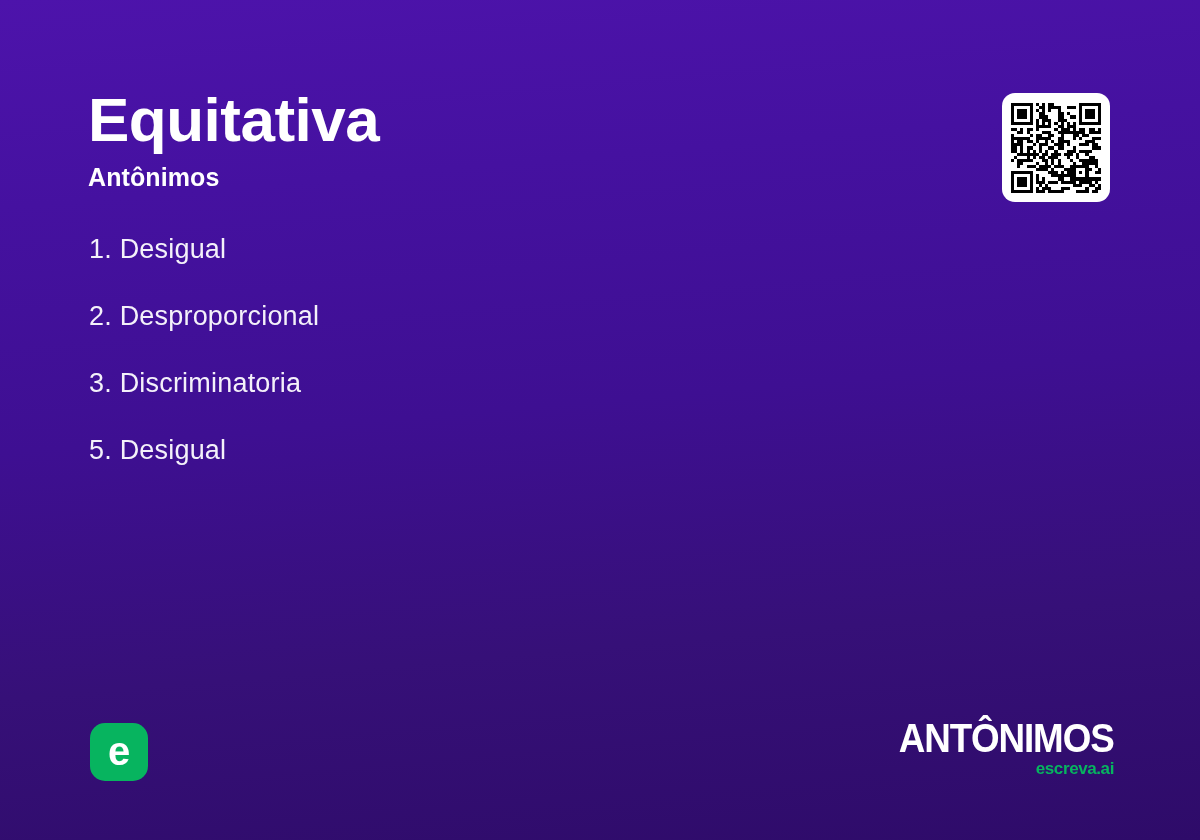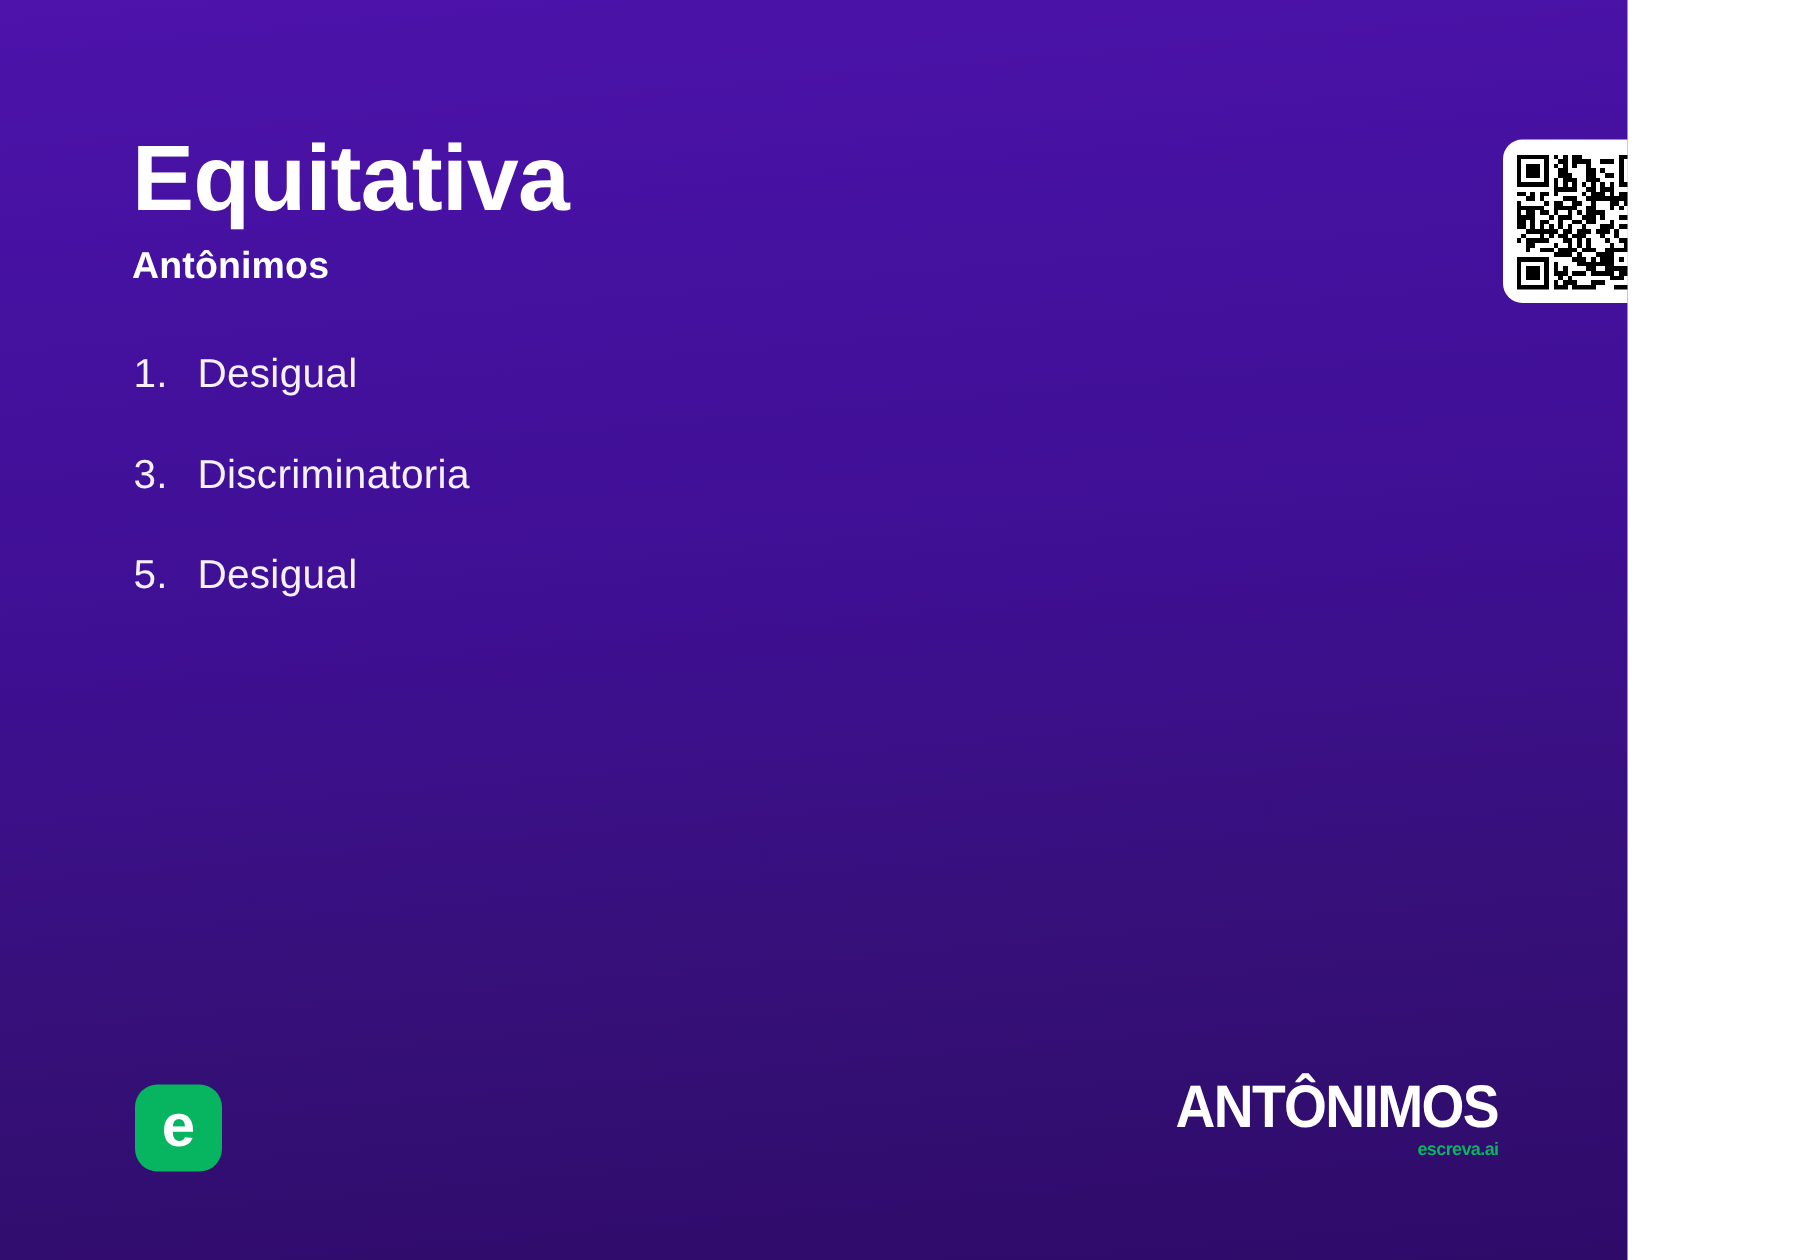--- a/index.html
+++ b/index.html
@@ -5,21 +5,21 @@
   * { margin:0; padding:0; box-sizing:border-box; }
 
   html, body {
     width:1200px; height:840px;
     font-family:"Liberation Sans", sans-serif;
     overflow:hidden;
   }
 
   #card {
     position:relative;
-    width:1085px; height:840px;
+    width:1200px; height:840px;
     background:linear-gradient(175deg, #4D13AB 0%, #4511A0 22%, #3E0F92 48%, #361078 74%, #2E0B69 100%);
     overflow:hidden;
   }
 
   
   #header {
     position:absolute;
     left:88px; top:88px;
   }
 
@@ -53,21 +53,21 @@
     font-weight:normal;
     color:#F4F1FA;
     line-height:1;
     margin-bottom:40px;
     white-space:nowrap;
     letter-spacing:0.2px;
   }
   #word-list li:last-child { margin-bottom:0; }
 
   .li-index { color:#F4F1FA; }
-  .li-term  { color:#F4F1FA;margin-left:12px; }
+  .li-term  { color:#F4F1FA; }
 
   
   #qr-card {
     position:absolute;
     left:1002px; top:93px;
     width:108px; height:109px;
     background:#ffffff;
     border-radius:13px;
     display:flex;
     align-items:center;
@@ -105,21 +105,21 @@
     font-weight:bold;
     color:#ffffff;
     letter-spacing:-1.2px;
     line-height:1;
     transform:scaleX(0.92);
     transform-origin:right center;
     white-space:nowrap;
   }
   #brand-site {
     margin-top:2px;
-    font-size:12px;
+    font-size:17px;
     font-weight:bold;
     color:#07B45F;
     letter-spacing:-0.4px;
     line-height:1;
     white-space:nowrap;
   }
 </style>
 </head>
 <body>
 
@@ -127,20 +127,24 @@
 
   <div id="header">
     <div id="word-title">Equitativa</div>
     <div id="word-subtitle">Antônimos</div>
   </div>
 
   <ul id="word-list">
     <li>
       <span class="li-index">1.</span>
       <span class="li-term">Desigual</span>
+    </li>
+    <li>
+      <span class="li-index">2.</span>
+      <span class="li-term">Desproporcional</span>
     </li>
     <li>
       <span class="li-index">3.</span>
       <span class="li-term">Discriminatoria</span>
     </li>
     <li>
       <span class="li-index">5.</span>
       <span class="li-term">Desigual</span>
     </li>
   </ul>

